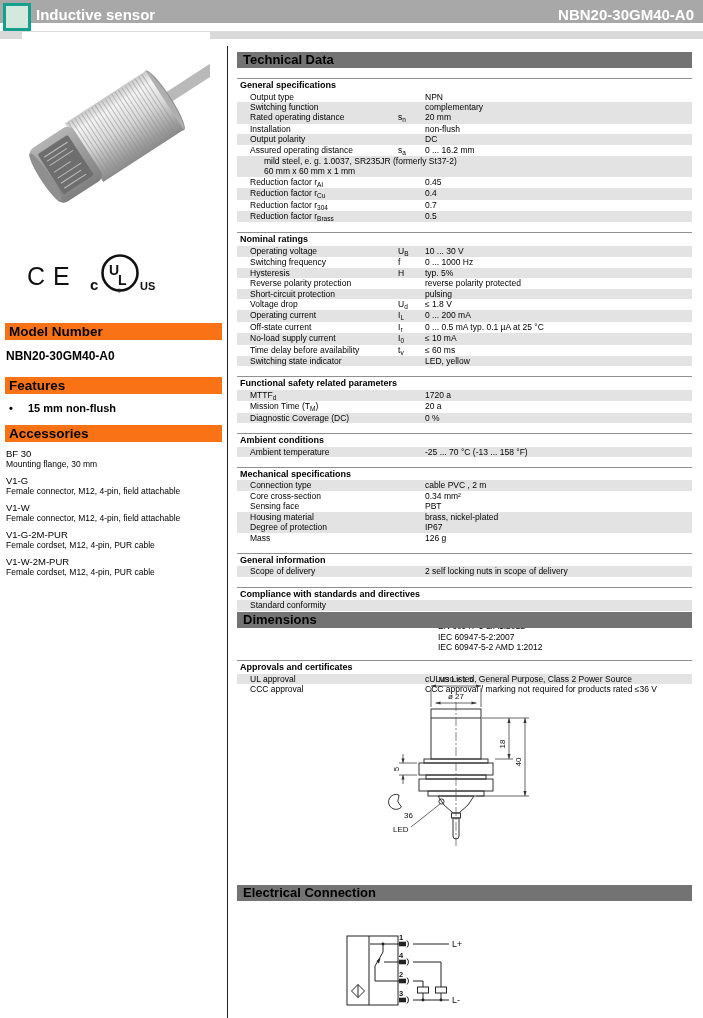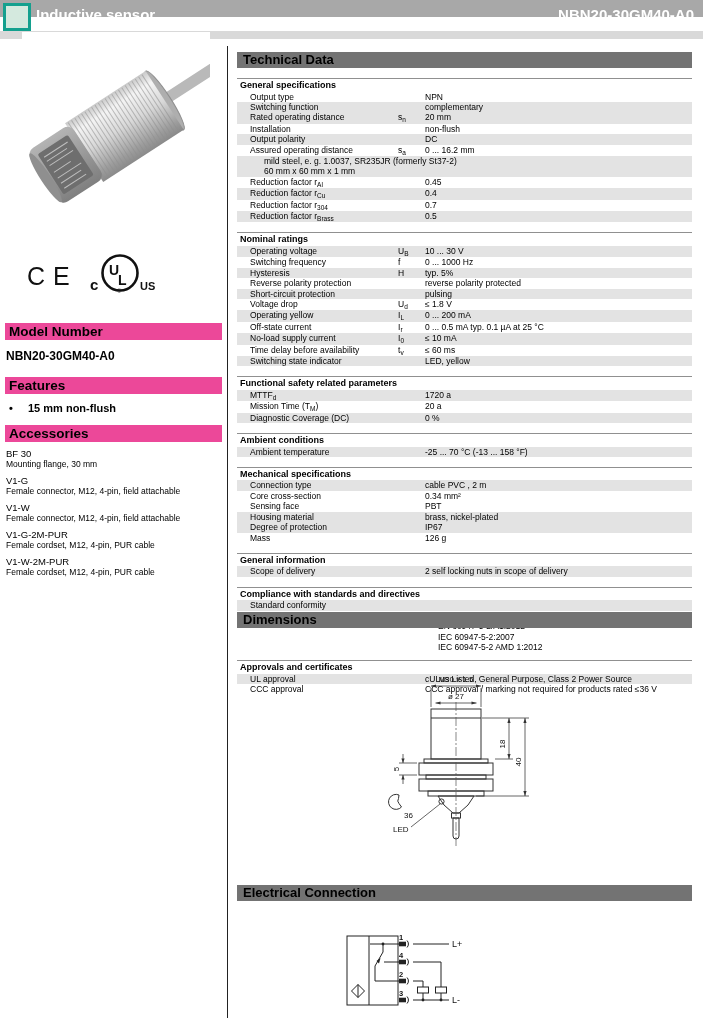--- a/index.html
+++ b/index.html
@@ -1,34 +1,34 @@
 <!DOCTYPE html>
 <html><head>
 <meta charset="utf-8">
 <style>
   html,body{margin:0;padding:0;background:#fff;}
   body{font-family:"Liberation Sans", sans-serif; color:#000;}
   .page{position:relative;width:703px;height:1018px;background:#fff;overflow:hidden;}
 
   
-  .topbar{position:absolute;left:0;top:0;width:703px;height:17px;background:#a8a8a8;}
+  .topbar{position:absolute;left:0;top:0;width:703px;height:23px;background:#a8a8a8;}
   .topbar .brandicon{position:absolute;left:3px;top:3px;width:22px;height:22px;background:#d4e9de;border:3px solid #14a08e;}
   .topbar .ttl{position:absolute;left:36px;top:6px;font-size:15px;font-weight:bold;color:#fff;}
   .topbar .mdl{position:absolute;right:9px;top:6px;font-size:15px;font-weight:bold;color:#fff;}
   .topstrip{position:absolute;left:0;top:31px;width:703px;height:8px;background:#d9d9d9;}
 
   
   .divider{position:absolute;left:227px;top:46px;width:1px;height:972px;background:#222;}
 
   
   .photo-box{position:absolute;left:22px;top:32px;width:188px;height:212px;background:#fff;}
   .ce-mark{position:absolute;left:27px;top:262px;font-size:25px;letter-spacing:8px;color:#111;}
   .ul-box{position:absolute;left:86px;top:250px;}
   .leftcol{position:absolute;left:5px;top:323px;width:217px;}
-  .lbar{background:#ec4899;height:17px;line-height:17px;font-size:13.5px;font-weight:bold;padding-left:4px;}
+  .lbar{background:#f97316;height:17px;line-height:17px;font-size:13.5px;font-weight:bold;padding-left:4px;}
   .modelval{font-size:12px;font-weight:bold;margin:9px 0 14px 1px;}
   .featrow{display:flex;margin:8px 0 11px 1px;font-size:11px;font-weight:bold;}
   .featrow .bull{width:19px;padding-left:3px;}
   .acc-item{margin:6px 0 0 1px;}
   .acc-name{font-size:9.5px;font-weight:normal;line-height:11px;}
   .acc-desc{font-size:8.5px;line-height:10px;}
 
   
   .rightcol{position:absolute;left:237px;top:52px;width:455px;}
   .rbar{background:#737373;height:16px;line-height:16px;font-size:13px;font-weight:bold;padding-left:6px;}
@@ -291,21 +291,21 @@
           </div>
         </div>
         <div class="t-row">
           <div class="t-label"><span>Voltage drop</span></div>
           <div class="t-sym"><span>U</span><span class="sub">d</span></div>
           <div class="t-val">
             <div>≤ 1.8 V</div>
           </div>
         </div>
         <div class="t-row shade">
-          <div class="t-label"><span>Operating yellow</span></div>
+          <div class="t-label"><span>Operating current</span></div>
           <div class="t-sym"><span>I</span><span class="sub">L</span></div>
           <div class="t-val">
             <div>0 ... 200 mA</div>
           </div>
         </div>
         <div class="t-row">
           <div class="t-label"><span>Off-state current</span></div>
           <div class="t-sym"><span>I</span><span class="sub">r</span></div>
           <div class="t-val">
             <div>0 ... 0.5 mA typ. 0.1 µA at 25 °C</div>

